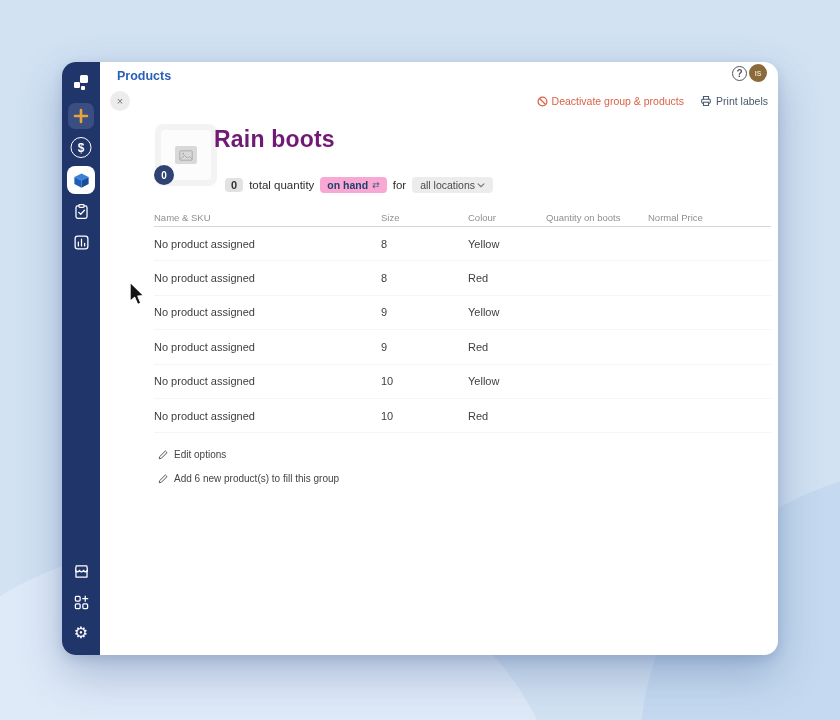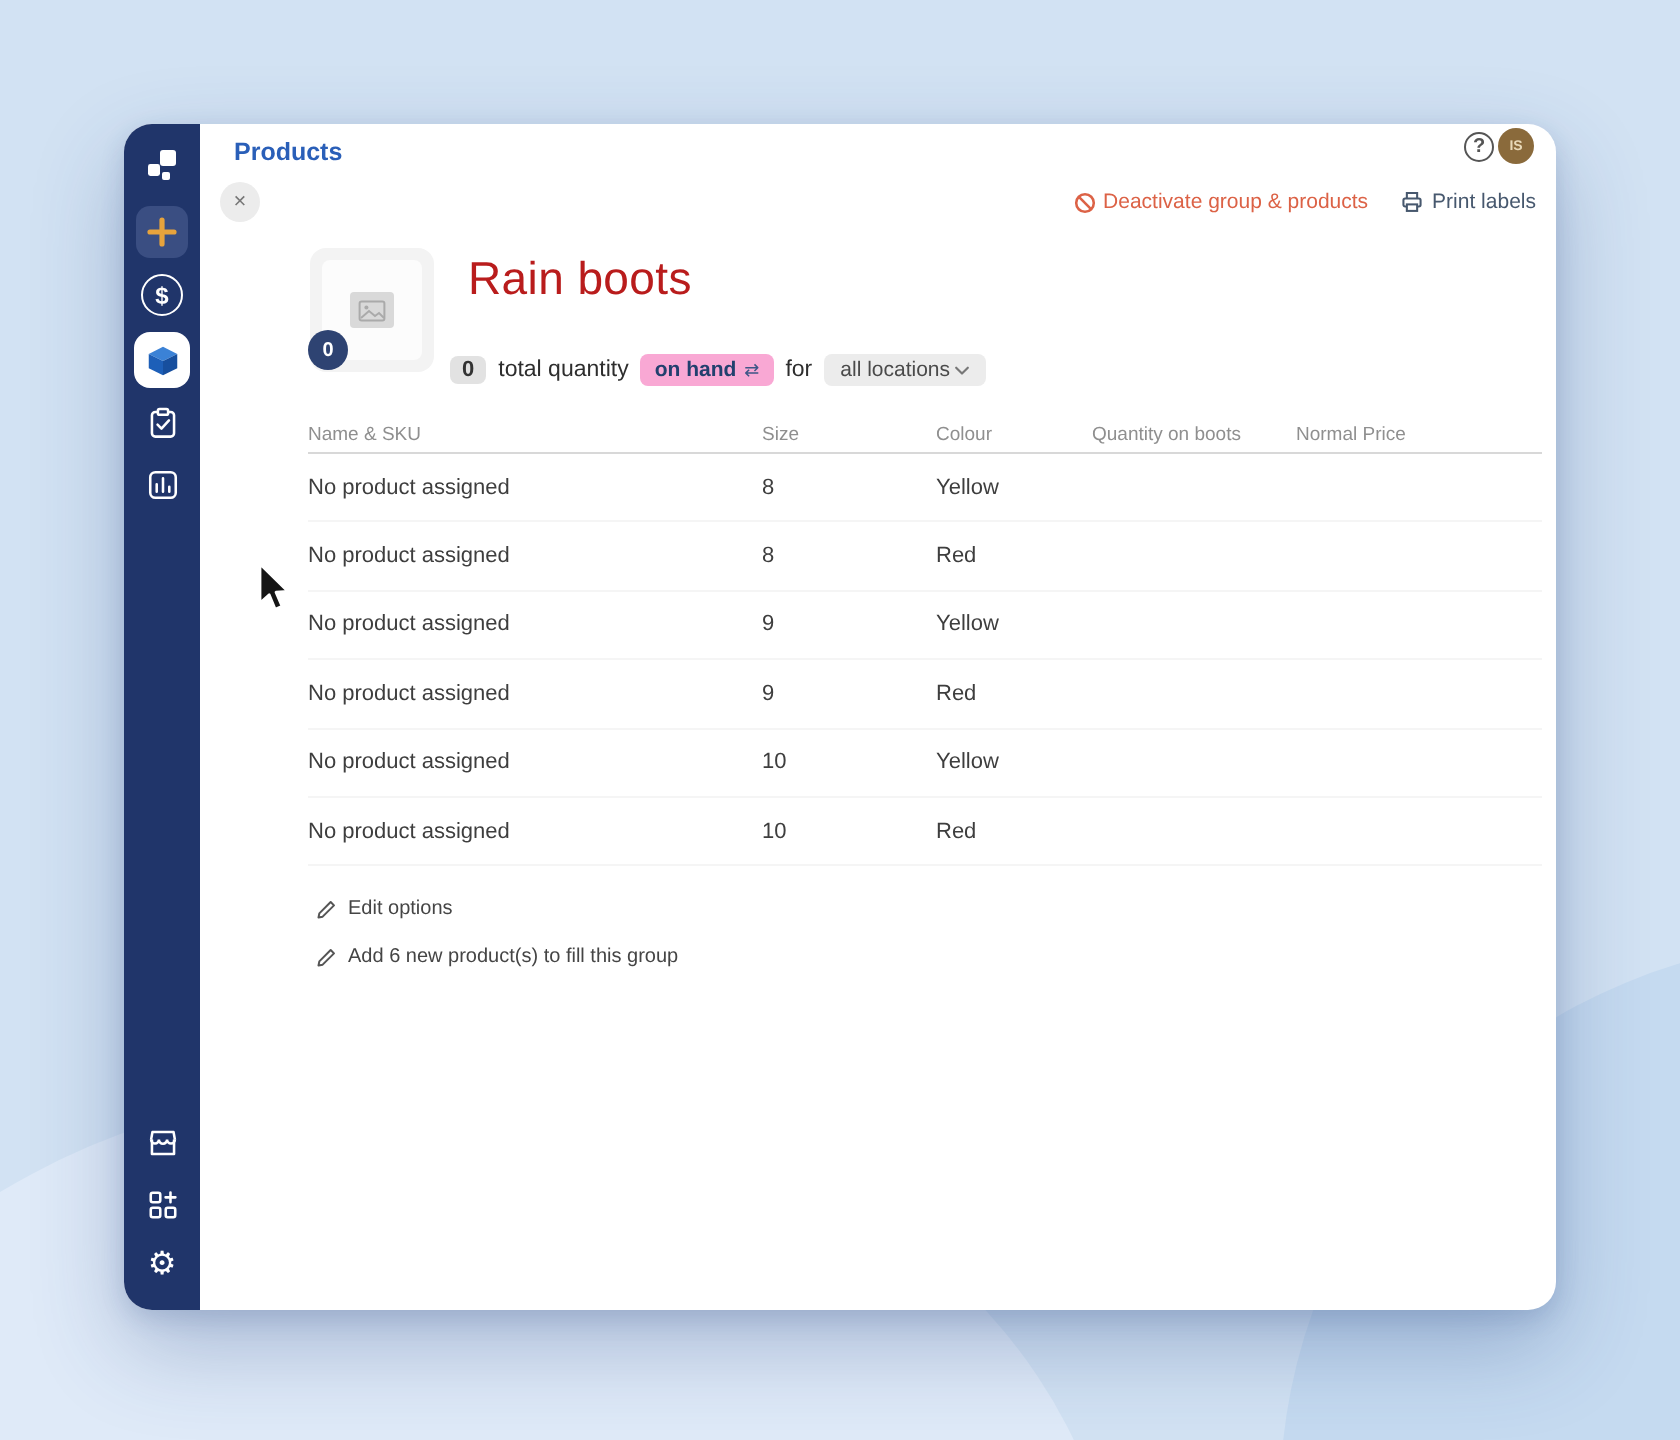--- a/index.html
+++ b/index.html
@@ -63,22 +63,22 @@
   .thumb-inner { position:absolute; left:6px; top:6px; right:6px; bottom:6px;
     background:#fcfcfc; border-radius:4px; }
   .thumb-ph { position:absolute; left:50%; top:50%; transform:translate(-50%,-50%);
     width:22px; height:18px; background:#d9d9d9; border-radius:2px;
     display:flex; align-items:center; justify-content:center; }
   .thumb-ph svg { display:block; }
   .thumb-badge { position:absolute; left:-1px; top:41px; width:20px; height:20px; border-radius:50%;
     background:#2e4372; color:#fff; font-size:10px; font-weight:bold;
     display:flex; align-items:center; justify-content:center; }
 
-  .group-name { position:absolute; left:134px; top:64px; font-size:23px; font-weight:normal;
-    color:#b91c1c; letter-spacing:.2px; }
+  .group-name { position:absolute; left:114px; top:64px; font-size:23px; font-weight:bold;
+    color:#701a75; letter-spacing:.2px; }
 
   .category-row { position:absolute; left:129px; top:98px; width:228px;
     display:flex; align-items:center; gap:7px; font-size:11px; color:#5a5a5a; cursor:pointer; }
   .category-row .grow { flex:1; }
 
   .qty-row { position:absolute; left:125px; top:115px; display:flex; align-items:center;
     gap:6px; font-size:11.5px; color:#2e2e2e; }
   .badge-num { background:#e2e2e2; color:#333; border-radius:4px; padding:1px 6px;
     font-size:11px; font-weight:bold; }
   .badge-onhand { background:#f9a8d4; color:#22406e; border-radius:4px; padding:2px 7px;

